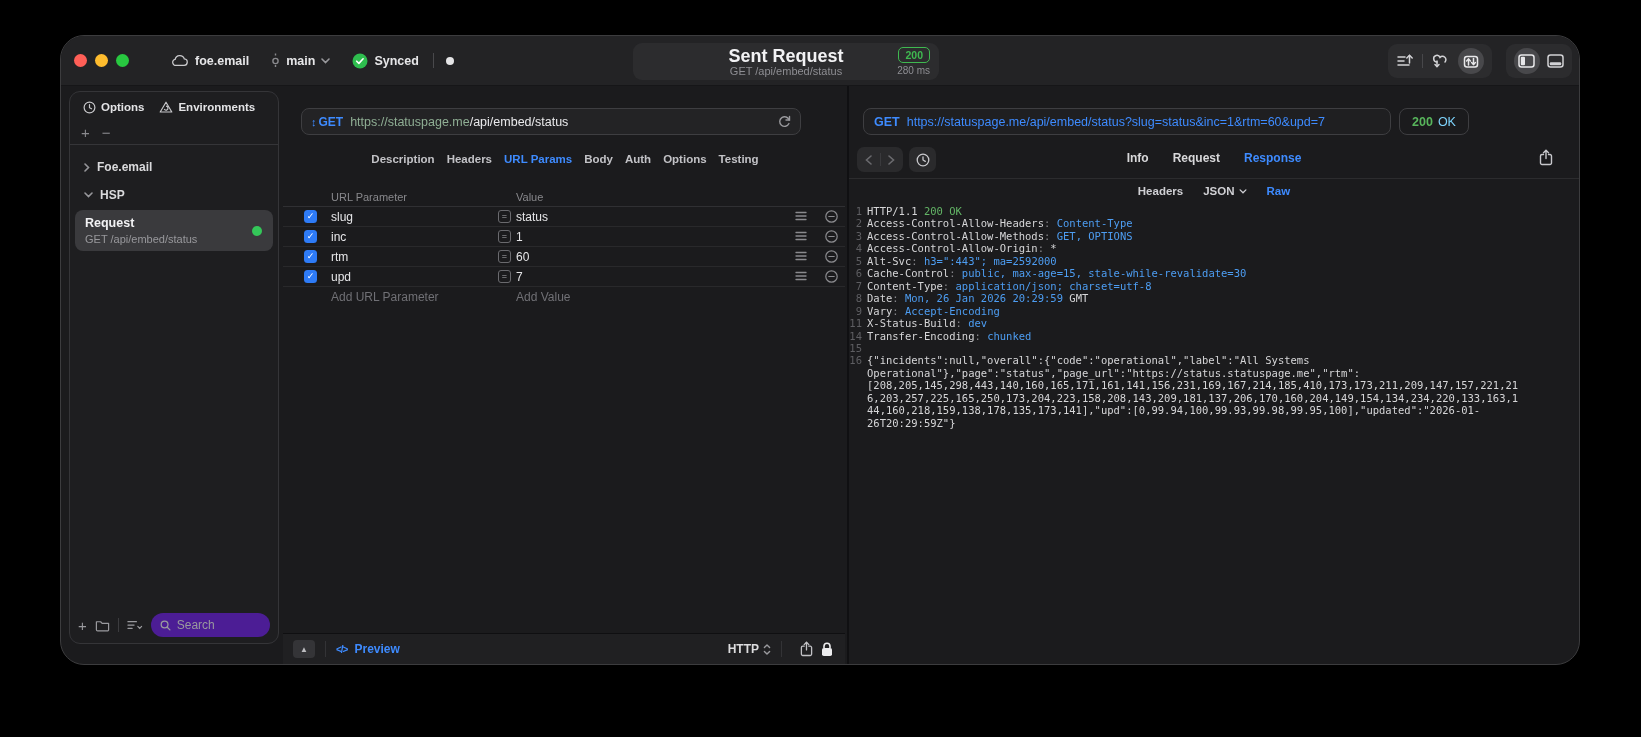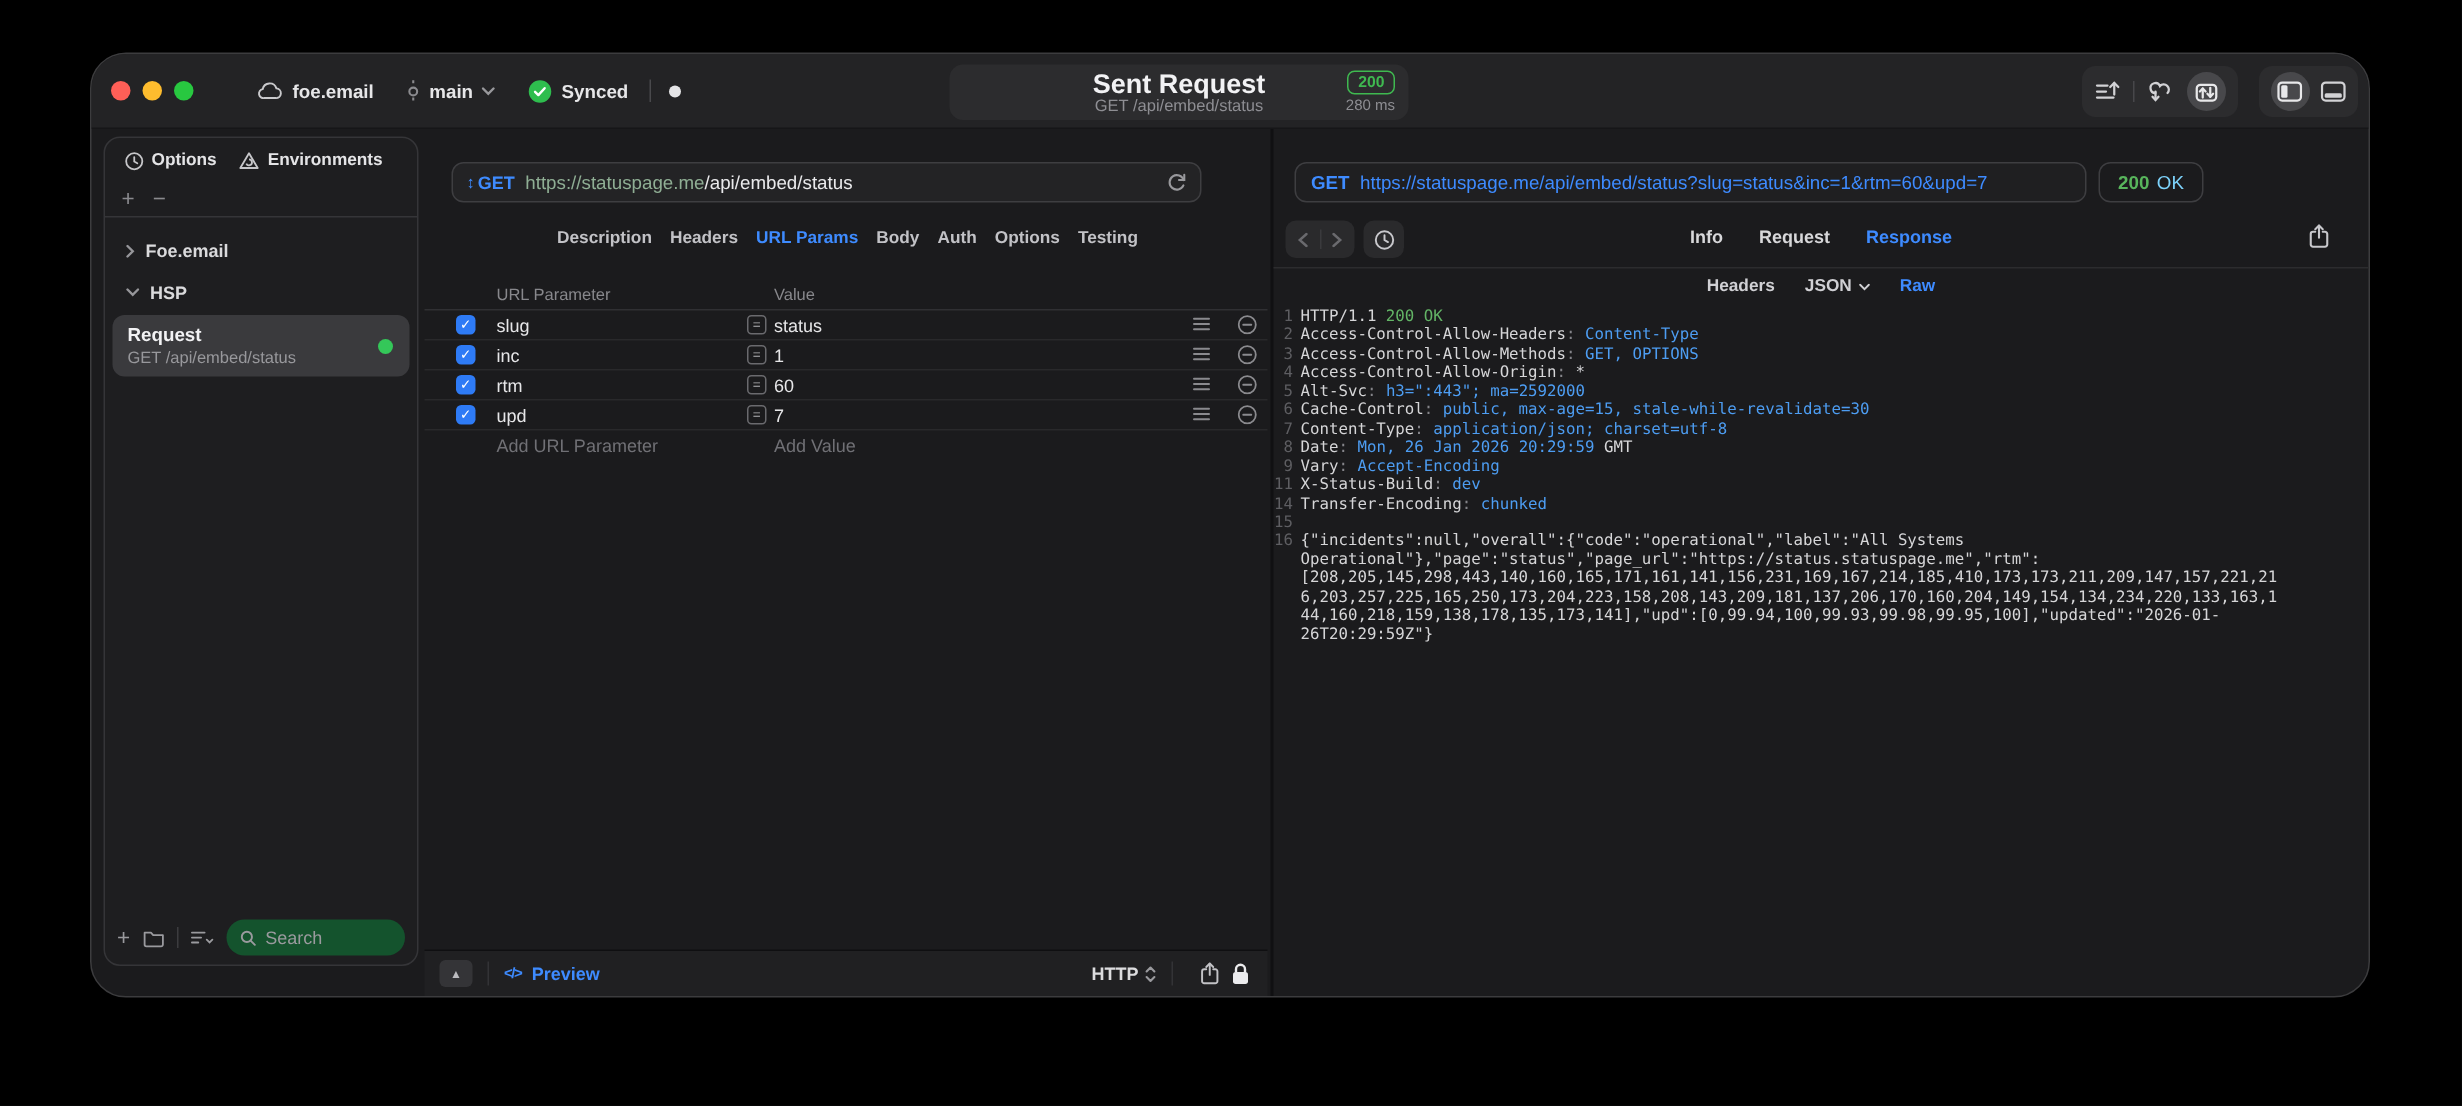--- a/index.html
+++ b/index.html
@@ -56,21 +56,21 @@
     color:#dadadc;font-weight:600;}
   .tree-row .chev{color:#96969a;}
   .req-item{margin:1px 5px;background:#3a3a3d;border-radius:8px;padding:6px 10px;position:relative;}
   .req-title{font-size:12.5px;font-weight:700;color:#f2f2f4;}
   .req-sub{font-size:11px;color:#98989c;margin-top:3px;}
   .green-dot{position:absolute;right:11px;top:50%;transform:translateY(-50%);width:10px;height:10px;
     border-radius:50%;background:#34c759;}
   .sb-bottom{position:absolute;left:8px;right:8px;bottom:5px;height:26px;display:flex;
     align-items:center;gap:8px;color:#9a9a9e;}
   .sb-bottom .vsep{width:1px;height:14px;background:#3c3c3f;}
-  .search-pill{flex:1;height:24px;background:#14532d;border-radius:13px;display:flex;
+  .search-pill{flex:1;height:24px;background:#4c1d95;border-radius:13px;display:flex;
     align-items:center;gap:6px;padding:0 9px;color:#9a9a9e;font-size:12px;}
 
   
   .mid{position:absolute;left:222px;top:50px;width:564px;bottom:0;}
   .divider-v{position:absolute;left:786px;top:50px;bottom:0;width:2px;background:#101012;}
   .mid-url{position:absolute;left:18px;top:22px;width:500px;height:27px;background:#232325;
     border:1px solid #3e3e41;border-radius:8px;display:flex;align-items:center;padding:0 9px;
     font-size:12.5px;}
   .m-arrows{color:#3e8bff;font-size:11px;margin-right:2px;}
   .m-get{color:#3e8bff;font-weight:700;font-size:12px;margin-right:7px;}

